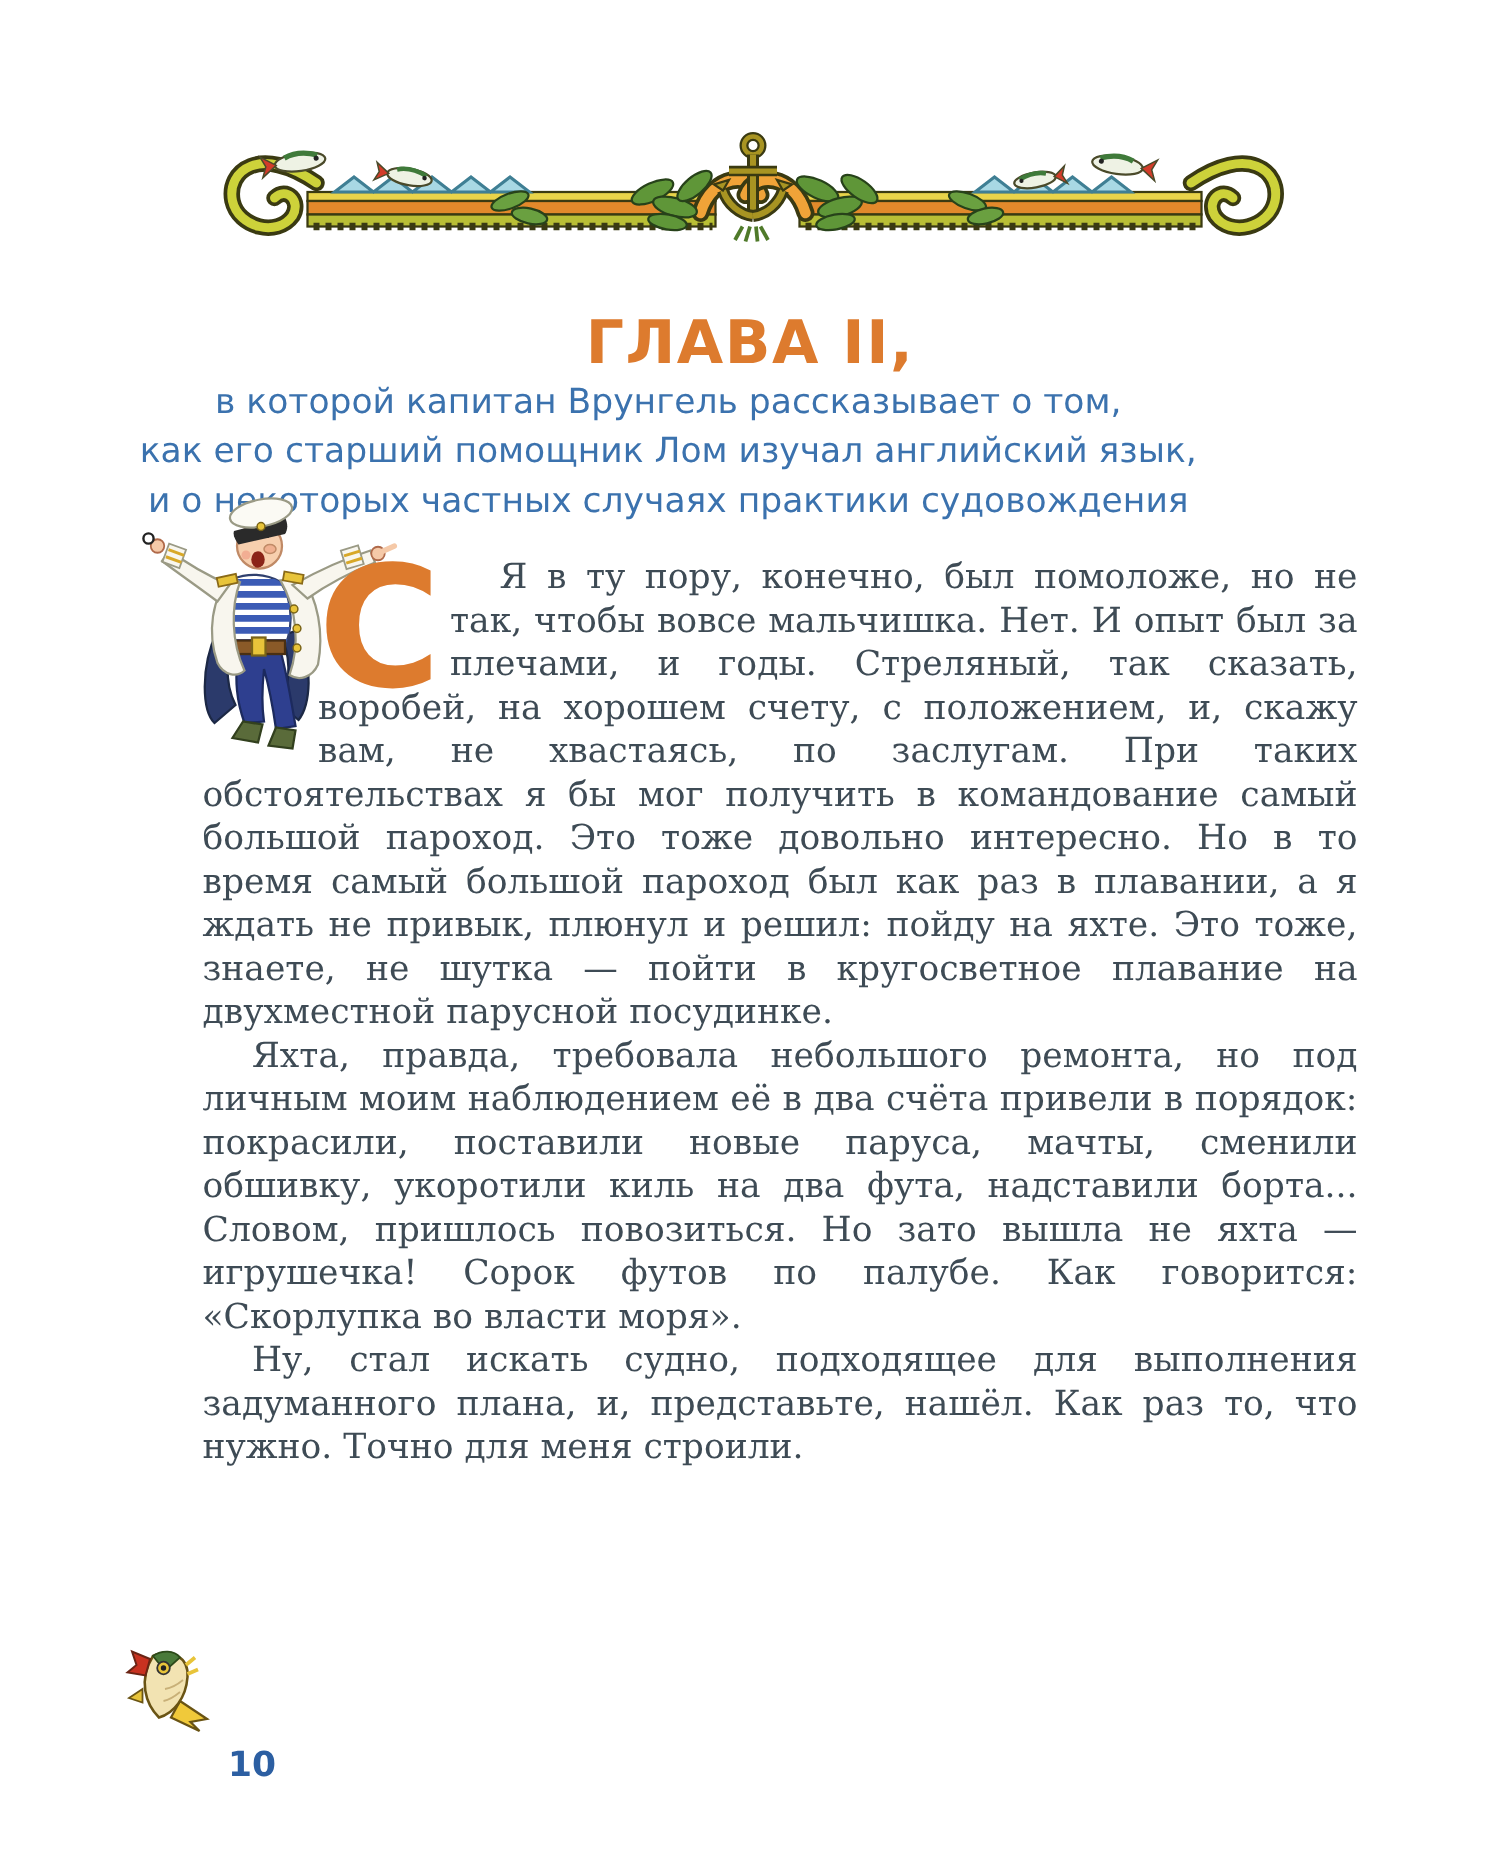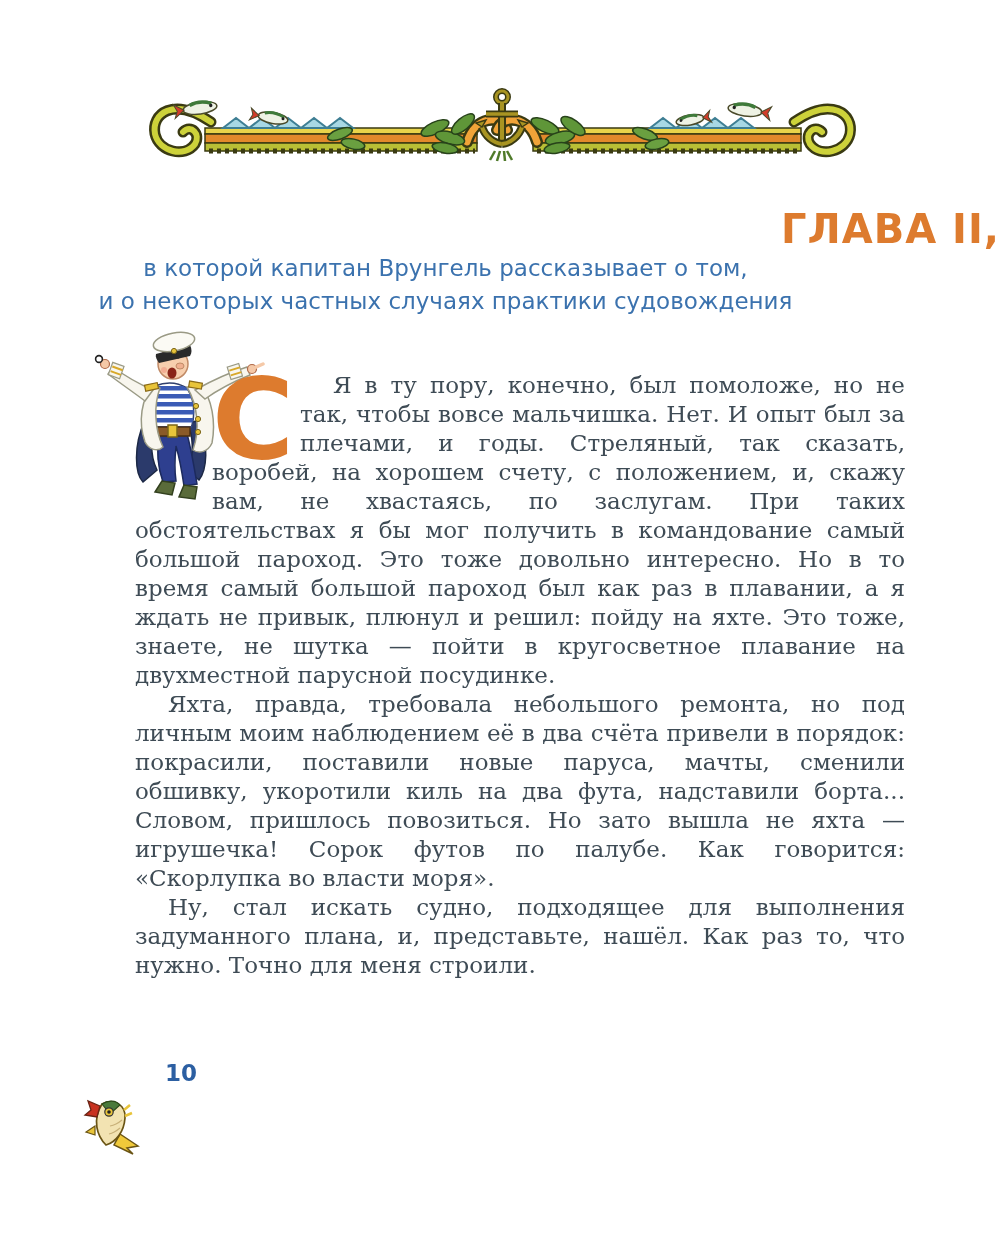--- a/index.html
+++ b/index.html
@@ -4,21 +4,21 @@
 <style>
   html,body{margin:0;padding:0;background:#ffffff;}
   .page{
     position:relative;width:1000px;height:1238px;background:#ffffff;
     font-family:"DejaVu Serif",serif;overflow:hidden;
   }
   
   .ornament{position:absolute;left:145px;top:86px;width:715px;height:84px;}
   
   .chapter-title{
-    position:absolute;left:0;top:207px;width:1000px;text-align:right;
+    position:absolute;left:0;top:207px;width:1000px;text-align:center;
     font-family:"DejaVu Sans",sans-serif;font-weight:bold;font-size:40px;
     letter-spacing:1px;color:#dd7b2e;line-height:44px;
   }
   .chapter-subtitle{
     position:absolute;left:0;top:252px;width:891px;text-align:center;
     font-family:"DejaVu Sans",sans-serif;font-size:23px;line-height:33px;
     color:#3b72ae;
   }
   .chapter-subtitle .sub-line{display:block;}
   
@@ -32,23 +32,23 @@
   .body-text p.indent{text-indent:33px;}
   .captain-spacer{float:left;width:77px;height:117px;}
   .drop-cap{
     float:left;width:88px;height:87px;overflow:visible;
     font-family:"DejaVu Sans",sans-serif;font-weight:bold;
     font-size:112px;line-height:96px;color:#dd7b2e;
   }
   
   .footer-fish{position:absolute;left:78px;top:1092px;width:72px;height:64px;}
   .page-number{
-    position:absolute;left:152px;top:1060px;
+    position:absolute;left:152px;top:1164px;
     font-family:"DejaVu Sans",sans-serif;font-weight:bold;
-    font-size:23px;color:#2c5fa2;margin-left:13px;
+    font-size:23px;color:#2c5fa2;
   }
 </style>
 </head>
 <body>
 
 <div class="page">
 
   <div class="ornament">
     <svg width="715" height="84" viewBox="0 0 715 84">
 
@@ -153,20 +153,21 @@
         <path d="M-13,0 l-8,-6 l2.5,6 l-2.5,6 z" fill="#d23c2a" stroke="#4a4a2a" stroke-width="1"></path>
         <path d="M-8,-3 Q0,-6 10,-2" stroke="#3f7a3a" stroke-width="3" fill="none"></path>
         <circle cx="9" cy="-1" r="1.4" fill="#222"></circle>
       </g>
     </svg>
   </div>
 
   <div class="chapter-title">ГЛАВА II,</div>
   <div class="chapter-subtitle">
     <span class="sub-line">в которой капитан Врунгель рассказывает о том,</span>
+    <span class="sub-line">как его старший помощник Лом изучал английский язык,</span>
     <span class="sub-line">и о некоторых частных случаях практики судовождения</span>
   </div>
 
   <div class="captain">
     <svg width="182" height="178" viewBox="0 0 182 178">
 
       <path d="M62,92 C50,118 52,146 60,154 L74,142 C66,126 68,106 74,96 Z" fill="#2b3a6b" stroke="#1c2845" stroke-width="1.5"></path>
       <path d="M116,92 C126,116 124,142 116,152 L104,142 C112,126 110,106 104,96 Z" fill="#2b3a6b" stroke="#1c2845" stroke-width="1.5"></path>
 
       <path d="M76,106 C73,126 75,140 80,154 L93,153 C91,140 92,128 93,118 C97,132 99,144 101,158 L114,156 C111,138 108,120 104,106 Z" fill="#2e3f8f" stroke="#1c2a5e" stroke-width="1.5"></path>

